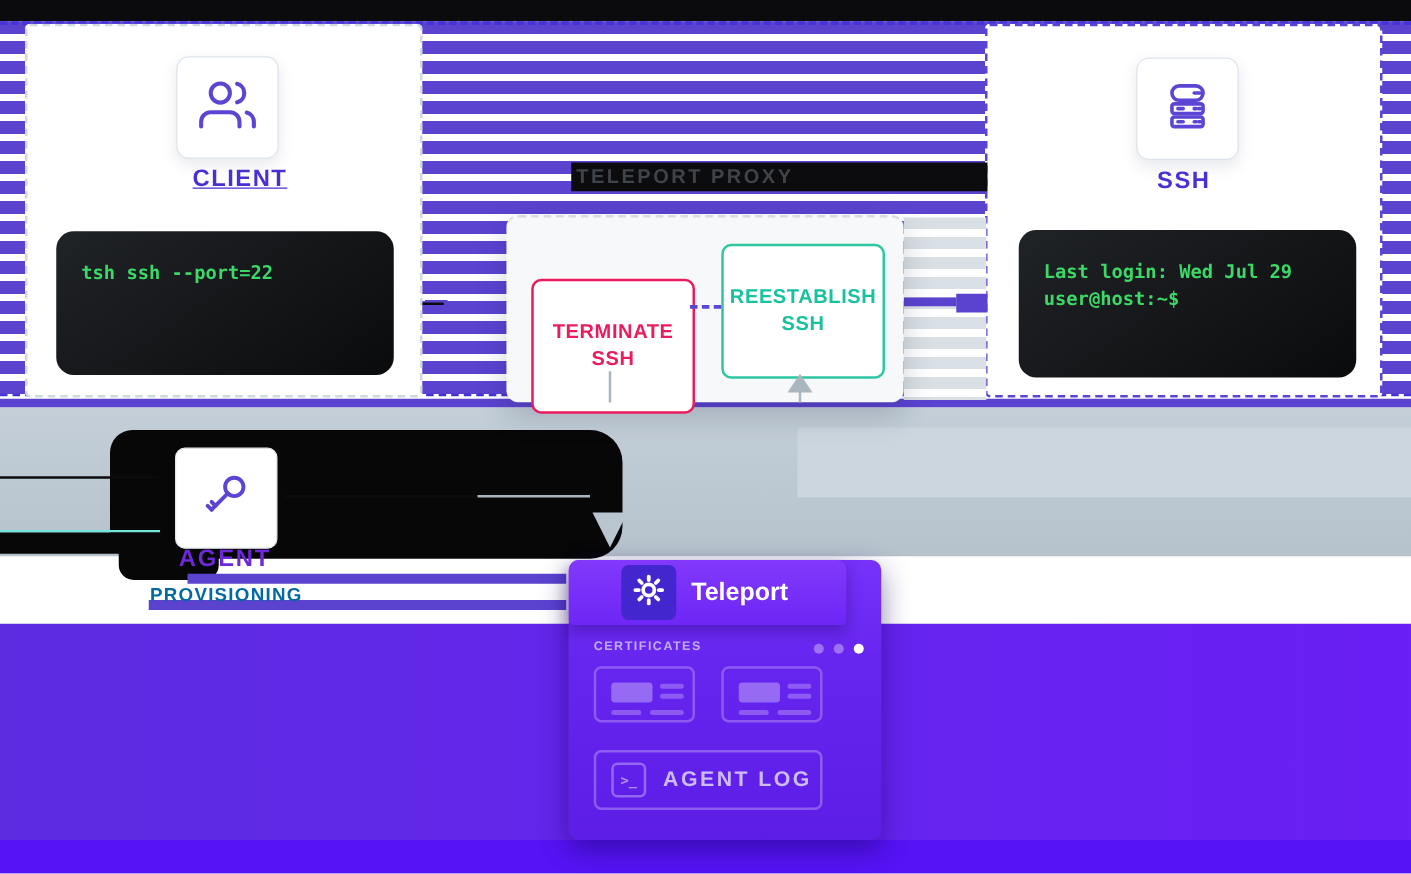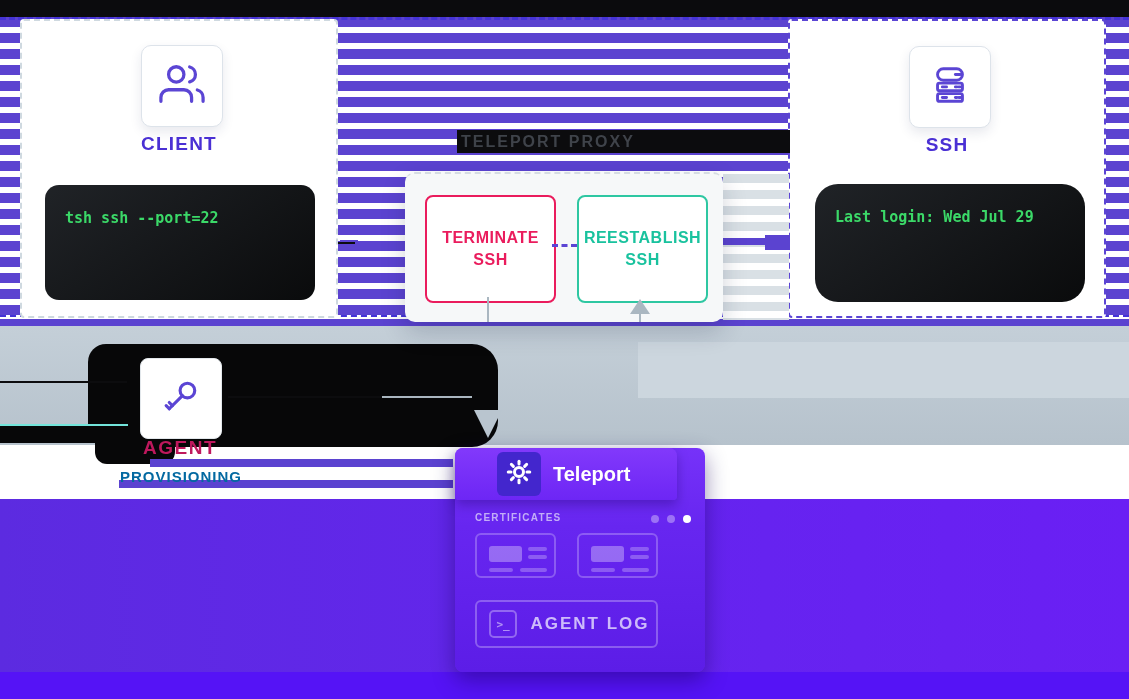--- a/index.html
+++ b/index.html
@@ -67,21 +67,21 @@
   .teal-line{left:0;top:424px;width:128px;height:2px;background:#72e4da;}
   .black-band-left{left:0;top:426px;width:128px;height:17px;background:#070708;}
   .conn-black{left:228px;top:396px;width:154px;height:2px;background:#0c0c0e;}
   .conn-gray{left:382px;top:396px;width:90px;height:2px;background:#aab6c0;}
   .arrow-down-gray{left:474px;top:410px;width:0;height:0;border-left:14px solid transparent;
     border-right:14px solid transparent;border-top:28px solid #b9c5cf;}
 
   
   .agent-card{left:140px;top:358px;width:80px;height:79px;background:#ffffff;border:1px solid #e2e7eb;
     border-radius:8px;display:flex;align-items:center;justify-content:center;}
-  .agent-label{left:115px;top:437px;width:130px;text-align:center;color:#be185d;
+  .agent-label{left:115px;top:437px;width:130px;text-align:center;color:#6d28d9;
     font-weight:bold;font-size:19px;letter-spacing:1.5px;}
   .glitch-bar1{left:150px;top:459px;width:303px;height:8px;background:#5b43d0;}
   .glitch-bar2{left:119px;top:480px;width:334px;height:8px;background:#5b43d0;}
   .glitch-caption{left:120px;top:468px;width:260px;color:#0369a1;font-weight:bold;
     font-size:15px;letter-spacing:1px;}
 
   
   .purple-band{left:0;top:499px;width:1129px;height:173px;
     background:linear-gradient(90deg,#5c2be0 0%,#6524ef 60%,#6a1ff4 100%);}
   .bottom-strip{left:0;top:672px;width:1129px;height:27px;background:#5513f6;}
@@ -152,21 +152,21 @@
     <div class="icon-tile" style="position:absolute;left:119px;top:24px;">
       <span>
         <svg width="46" height="46" viewBox="0 0 24 24" fill="none" stroke="#5b45d4" stroke-width="1.7" stroke-linecap="round" stroke-linejoin="round">
           <path d="M17 21v-2a4 4 0 0 0-4-4H5a4 4 0 0 0-4 4v2"></path>
           <circle cx="9" cy="7" r="4"></circle>
           <path d="M23 21v-2a4 4 0 0 0-3-3.87"></path>
           <path d="M16 3.13a4 4 0 0 1 0 7.75"></path>
         </svg>
       </span>
     </div>
-    <div class="card-label" style="position:absolute;left:0;top:112px;width:314px;">CLIENT</div>
+    <div class="card-label" style="position:absolute;left:13px;top:112px;width:314px;text-decoration:underline;">CLIENT</div>
     <div class="terminal" style="position:absolute;left:23px;top:164px;width:270px;height:115px;">
       <span>tsh ssh --port=22</span>
     </div>
   </div>
 
   <div class="abs big-card card-right">
     <div class="icon-tile" style="position:absolute;left:119px;top:25px;">
       <span>
         <svg width="46" height="46" viewBox="0 0 24 24" fill="none" stroke="#5b45d4" stroke-width="1.5" stroke-linecap="round">
           <rect x="5.5" y="3.5" width="13" height="6" rx="3"></rect>
@@ -178,37 +178,38 @@
           <path d="M8 18.5h2.2"></path>
             <path d="M14.8 18.5h.8"></path>
             <path d="M16.6 18.5h.8"></path>
           <path d="M14.8 6.5h2.6"></path>
         </svg>
       </span>
     </div>
     <div class="card-label" style="position:absolute;left:0;top:113px;width:314px;line-height:22px;">
       <div>SSH</div>
     </div>
-    <div class="terminal" style="position:absolute;left:25px;top:163px;width:270px;height:118px;border-radius:23px;">
+    <div class="terminal" style="position:absolute;left:25px;top:163px;width:270px;height:118px;">
       <div>Last login: Wed Jul 29</div>
+      <div>user@host:~$</div>
     </div>
   </div>
 
   <div class="abs proxy-bar">
     <span>TELEPORT PROXY</span>
   </div>
 
   <div class="abs gray-stripe-patch"></div>
   <div class="abs stub-left-purple"></div>
   <div class="abs stub-left-black"></div>
   <div class="abs stub-right-bar"></div>
   <div class="abs stub-right-block"></div>
 
   <div class="abs proxy-panel">
-    <div class="ssh-box box-terminate" style="position:absolute;">
+    <div class="ssh-box box-terminate" style="position:absolute;margin-top:28px;">
       <div>TERMINATE</div>
       <div>SSH</div>
     </div>
     <div class="ssh-box box-reestablish" style="position:absolute;justify-content:center;">
       <div>REESTABLISH</div>
       <div>SSH</div>
     </div>
     <div class="dash-connector" style="position:absolute;"></div>
   </div>
 

